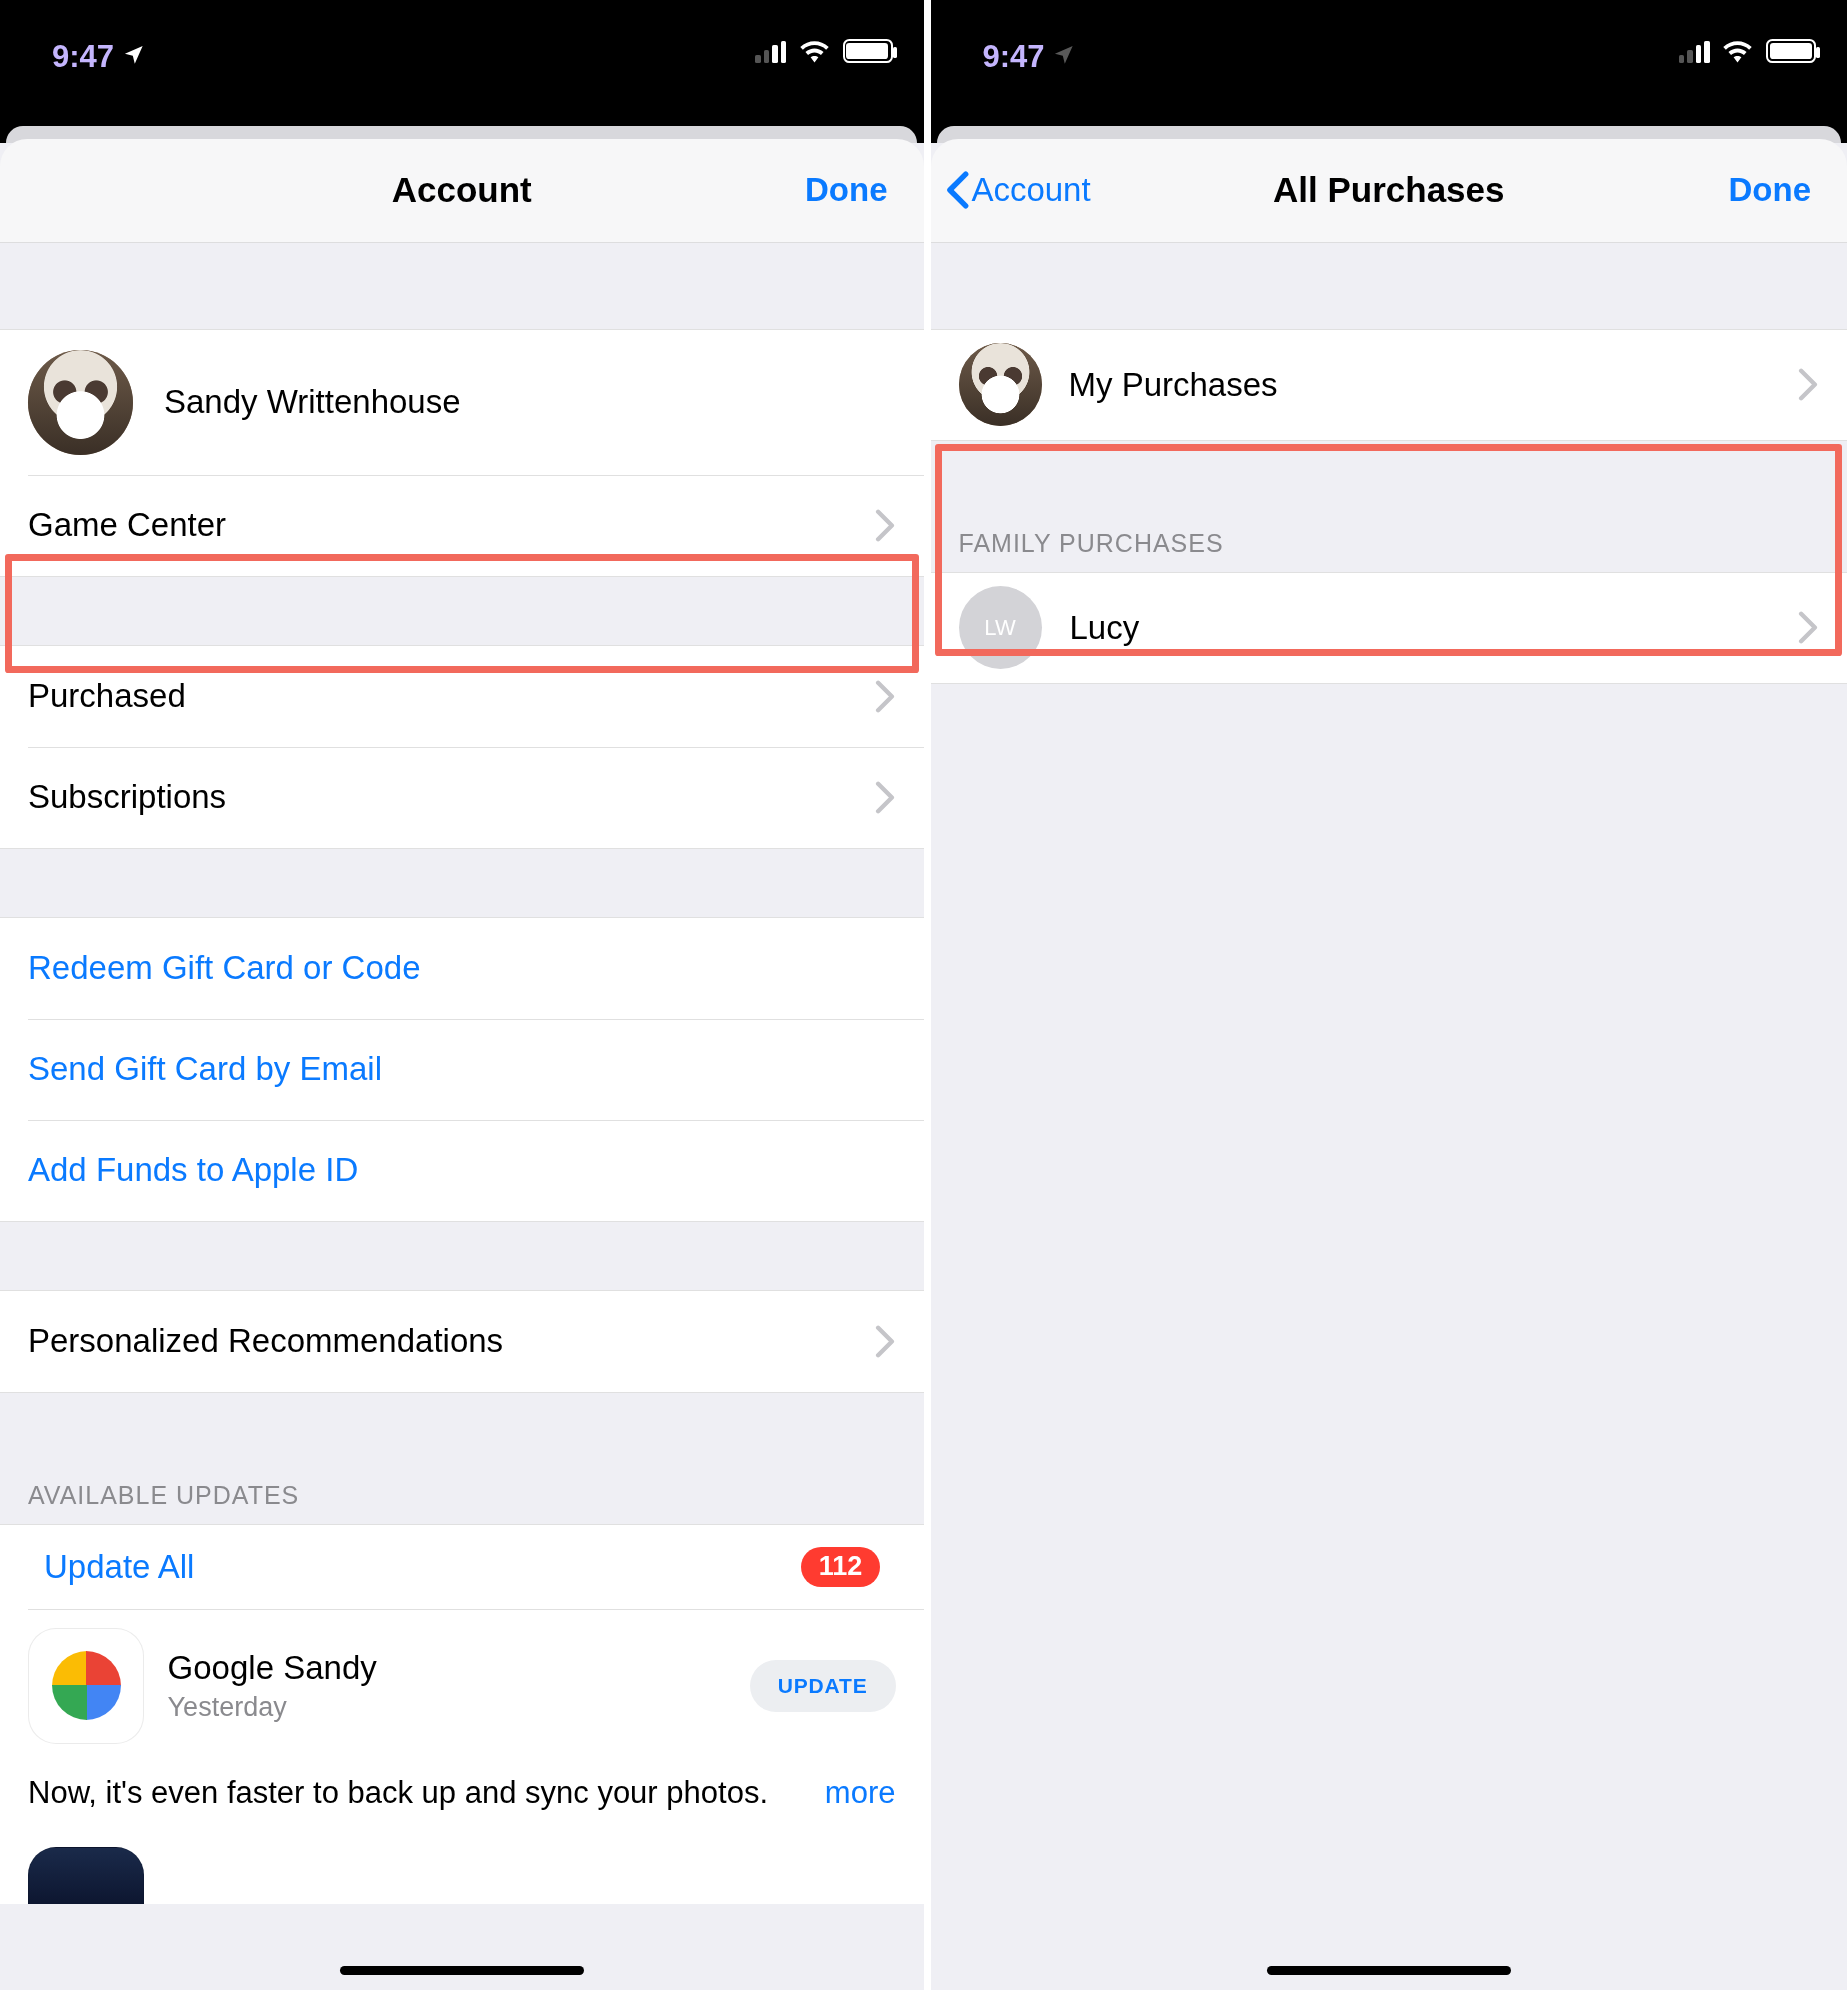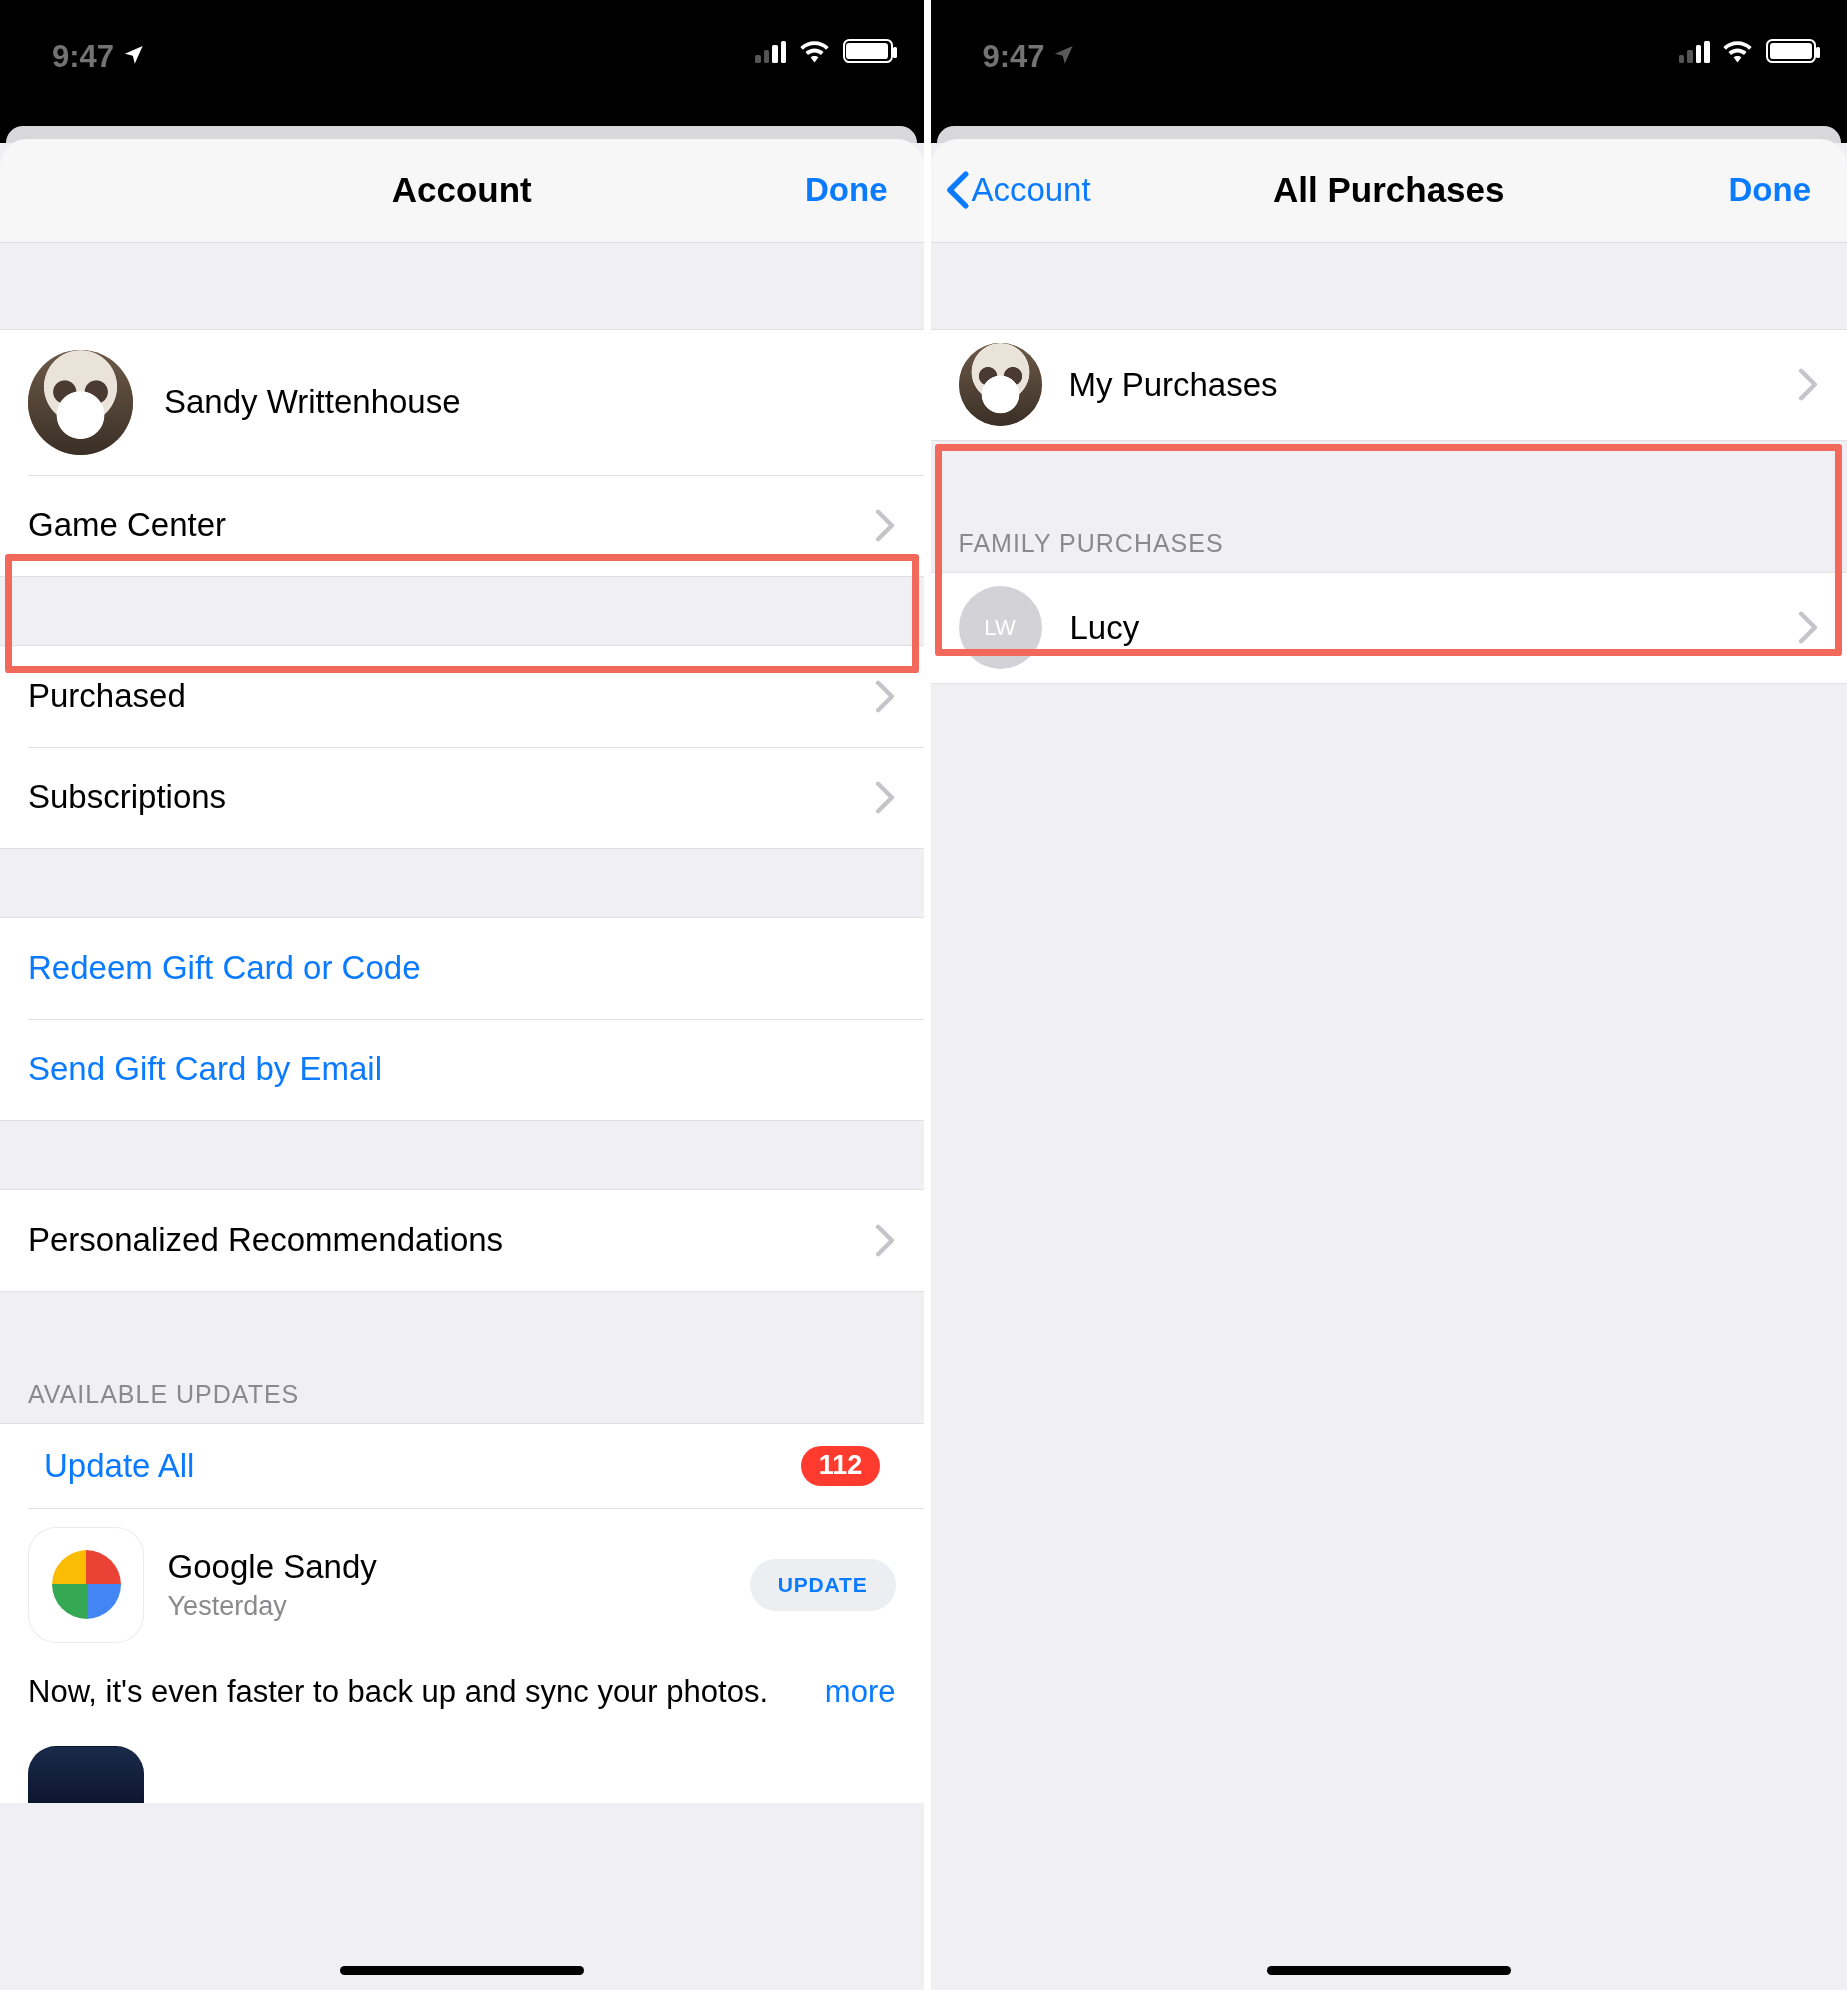--- a/index.html
+++ b/index.html
@@ -8,21 +8,21 @@
   .phone {
     width: 924px; height: 1991px; position: relative;
     background: #efeff4; display: flex; flex-direction: column;
     overflow: hidden;
   }
   .phone + .phone { border-left: 7.9px solid #fff; }
 
   
   .blackband {
     background: #000; height: 126px; position: relative;
-    color: #737373; font-size: 31px; font-weight: 600;
+    color: #c4b5fd; font-size: 31px; font-weight: 600;
     padding-top: 23px;
   }
   .status-time { position: absolute; left: 52px; top: 39px; display: flex; align-items: center; gap: 7.9px; }
   .status-time .loc-icon { display: inline-block; }
   .status-time.dim .loc-icon { opacity: 0.35; }
   .status-right { position: absolute; right: 31px; top: 39px; display: flex; align-items: center; gap: 12.6px; }
   .bars { display: flex; align-items: flex-end; gap: 3.1px; height: 23.6px; }
   .bars span { width: 5.5px; background: #fff; border-radius: 1.6px; }
   .bars span.b1 { height: 7.9px; background: #555; }
   .bars span.b2 { height: 12.6px; background: #555; }
@@ -211,20 +211,23 @@
     </div>
 
     <div style="height:68px"></div>
     <div class="group">
       <div class="row link">
         <div class="label">Redeem Gift Card or Code</div>
       </div>
       <div class="row link">
         <div class="label">Send Gift Card by Email</div>
       </div>
+      <div class="row link">
+        <div class="label">Add Funds to Apple ID</div>
+      </div>
     </div>
 
     <div style="height:68px"></div>
     <div class="group">
       <div class="row">
         <div class="label">Personalized Recommendations</div>
         <div class="chev">
             <svg width="22" height="33" viewBox="0 0 14 24">
               <path d="M2 2 L12 12 L2 22" stroke="#c5c5c9" stroke-width="3.2" fill="none" stroke-linecap="round" stroke-linejoin="round"></path>
             </svg>

